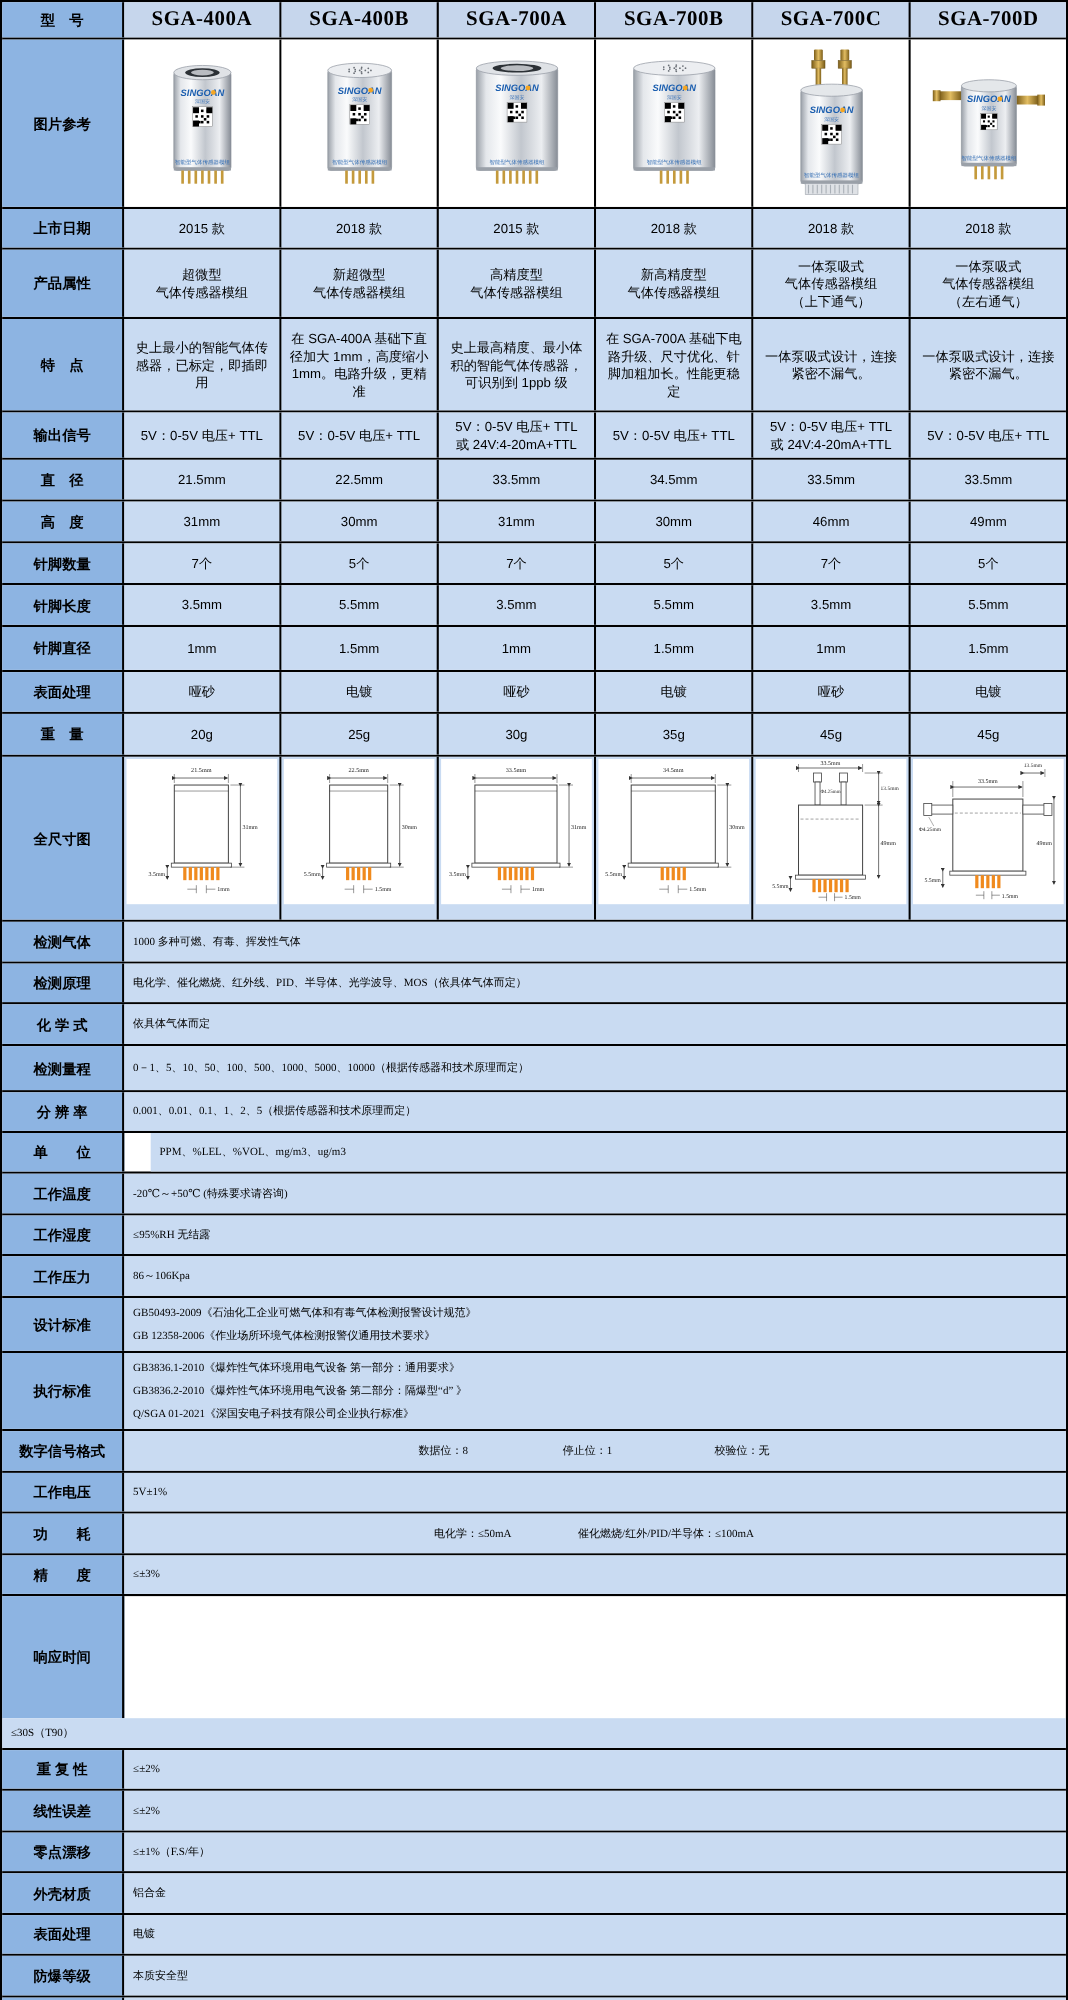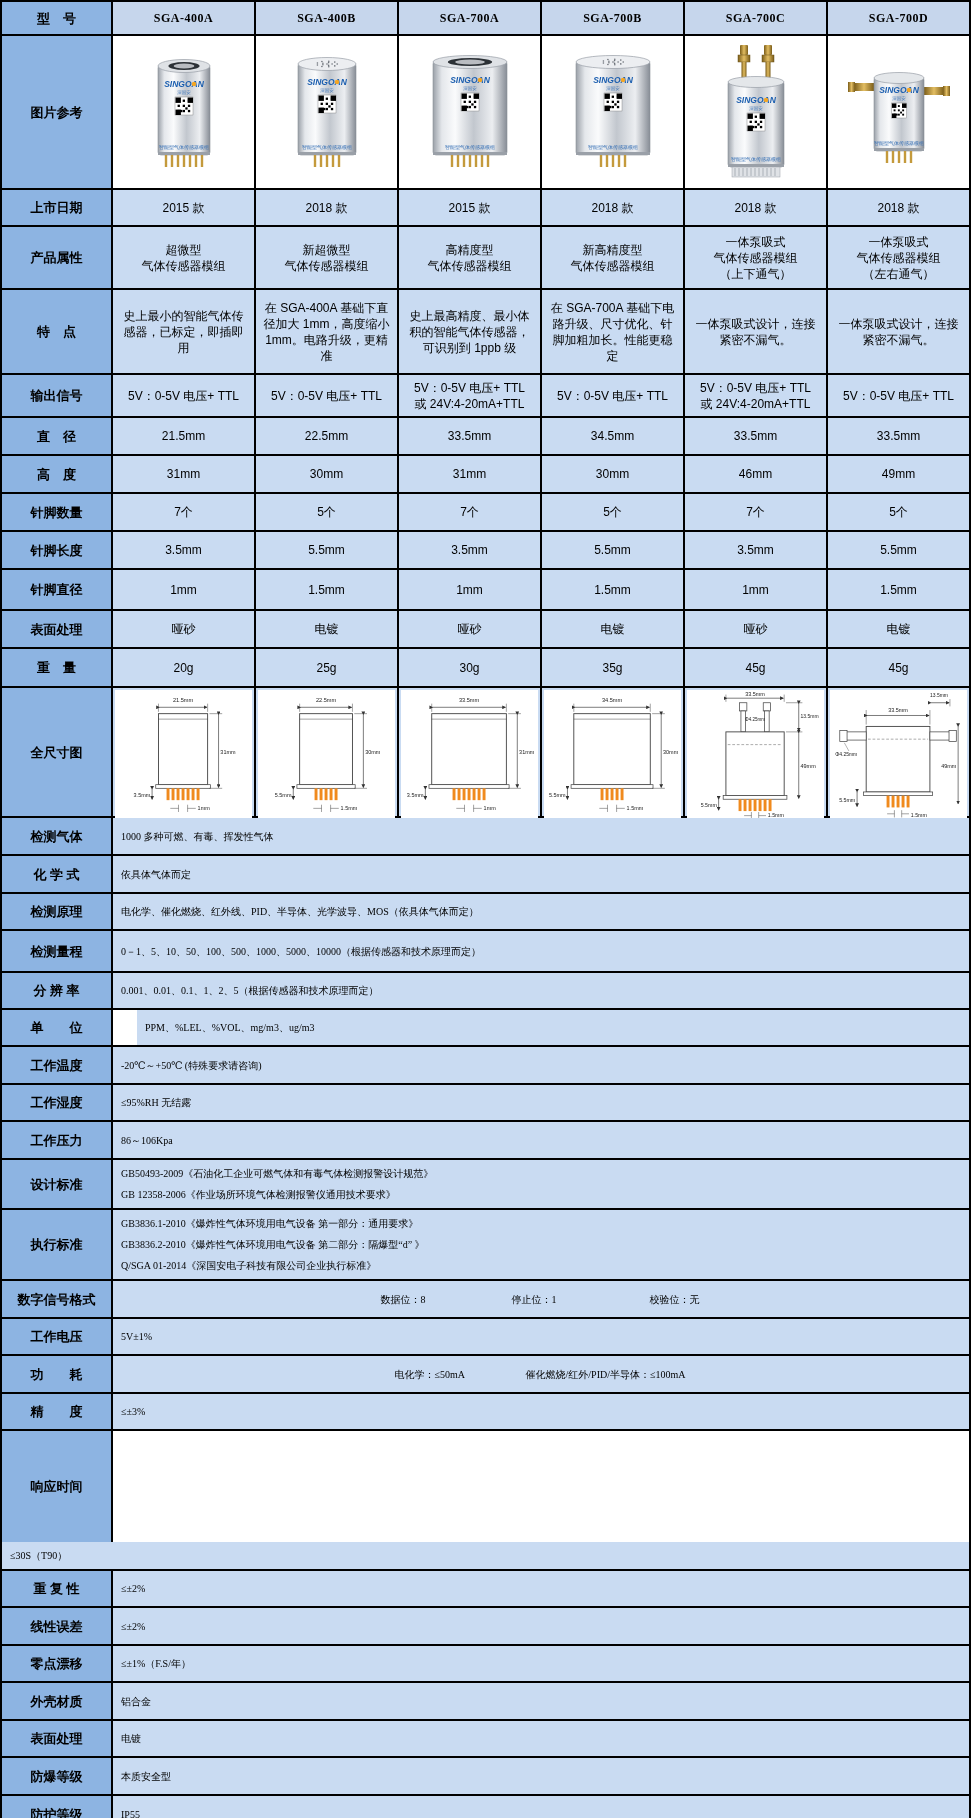--- a/index.html
+++ b/index.html
@@ -8,21 +8,21 @@
   .t-row{display:flex;box-sizing:border-box;border-bottom:2px solid #000;}
   .t-row:last-child{border-bottom:none;}
   .label-cell{flex:0 0 111px;width:111px;box-sizing:border-box;border-right:2px solid #000;
     background:#8DB4E2;display:flex;align-items:center;justify-content:center;text-align:center;
     font-weight:bold;font-size:13px;line-height:17px;white-space:pre-line;padding:2px;}
   .data-cell{flex:1 1 0;box-sizing:border-box;border-right:2px solid #000;background:#C9DBF2;
     display:flex;align-items:center;justify-content:center;text-align:center;
     font-size:12px;line-height:16px;white-space:pre-line;padding:2px 5px;}
   .t-row > .data-cell:last-child, .t-row > .value-cell:last-child{border-right:none;}
   .header-row .data-cell{background:#C6D6EC;font-family:"Liberation Serif","DejaVu Serif",serif;
-    font-weight:bold;font-size:12px;letter-spacing:.5px;}
+    font-weight:bold;font-size:19px;letter-spacing:.5px;}
   .image-cell{background:#fff;padding:0;align-items:center;}
   .dim-cell{background:#C9DBF2;padding:2px 2px 13px 2px;align-items:flex-start;}
   .dim-cell svg{background:#fff;width:100%;height:132px;display:block;}
   .value-cell{flex:1 1 0;box-sizing:border-box;background:#C9DBF2;display:flex;
     flex-direction:column;justify-content:center;align-items:flex-start;
     padding:3px 10px 3px 8px;font-family:"Liberation Serif","DejaVu Serif",serif;
     font-size:10px;line-height:21px;text-align:left;}
   .value-cell.seg{flex-direction:row;align-items:center;}
   .value-cell .segment{display:inline-block;}
   .value-cell .line{display:block;}
@@ -458,21 +458,21 @@
     </div>
     <div class="t-row" style="height: 39px;">
       <div class="label-cell">重　量</div>
       <div class="data-cell">20g</div>
       <div class="data-cell">25g</div>
       <div class="data-cell">30g</div>
       <div class="data-cell">35g</div>
       <div class="data-cell">45g</div>
       <div class="data-cell">45g</div>
     </div>
-    <div class="t-row" style="height: 130px;">
+    <div class="t-row" style="height: 150px; font-family: Liberation Serif, serif;">
       <div class="label-cell">全尺寸图</div>
       <div class="data-cell dim-cell"><svg width="143" height="145" viewBox="0 0 143 145" preserveAspectRatio="xMidYMid meet">
           <defs>
             <marker id="a0" markerWidth="6" markerHeight="6" refX="5" refY="3" orient="auto">
               <path d="M0,0L6,3L0,6Z" fill="#333"></path>
             </marker>
           </defs>
           <rect x="44" y="26" width="54" height="78" fill="#fff" stroke="#444" stroke-width="1"></rect>
           <line x1="44" y1="32" x2="98" y2="32" stroke="#333" stroke-width="0.5"></line>
           <rect x="41" y="104" width="60" height="4" fill="#fff" stroke="#444" stroke-width="0.8"></rect>
@@ -665,27 +665,27 @@
           <line x1="75" y1="136" x2="83" y2="136" stroke="#333" stroke-width="0.5"></line>
           <line x1="67" y1="132" x2="67" y2="140" stroke="#333" stroke-width="0.5"></line>
           <line x1="75" y1="132" x2="75" y2="140" stroke="#333" stroke-width="0.5"></line>
           <text x="85" y="139" text-anchor="start" font-size="5.8" fill="#222">1.5mm</text>
         </svg></div>
     </div>
     <div class="t-row" style="min-height: 38px;">
       <div class="label-cell">检测气体</div>
       <div class="value-cell">1000 多种可燃、有毒、挥发性气体</div>
     </div>
-    <div class="t-row" style="min-height: 38px;">
-      <div class="label-cell">化 学 式</div>
-      <div class="value-cell">依具体气体而定</div>
-    </div>
     <div class="t-row" style="min-height: 37px;">
       <div class="label-cell">检测原理</div>
       <div class="value-cell">电化学、催化燃烧、红外线、PID、半导体、光学波导、MOS（依具体气体而定）</div>
+    </div>
+    <div class="t-row" style="min-height: 38px;">
+      <div class="label-cell">化 学 式</div>
+      <div class="value-cell">依具体气体而定</div>
     </div>
     <div class="t-row" style="min-height: 42px;">
       <div class="label-cell">检测量程</div>
       <div class="value-cell">0－1、5、10、50、100、500、1000、5000、10000（根据传感器和技术原理而定）</div>
     </div>
     <div class="t-row" style="min-height: 37px;">
       <div class="label-cell">分 辨 率</div>
       <div class="value-cell">0.001、0.01、0.1、1、2、5（根据传感器和技术原理而定）</div>
     </div>
     <div class="t-row" style="min-height: 37px; gap: 24px;">
@@ -709,21 +709,21 @@
       <div class="value-cell">
         <span class="line">GB50493-2009《石油化工企业可燃气体和有毒气体检测报警设计规范》</span>
         <span class="line">GB 12358-2006《作业场所环境气体检测报警仪通用技术要求》</span>
       </div>
     </div>
     <div class="t-row" style="min-height: 64px;">
       <div class="label-cell">执行标准</div>
       <div class="value-cell">
         <span class="line">GB3836.1-2010《爆炸性气体环境用电气设备 第一部分：通用要求》</span>
         <span class="line">GB3836.2-2010《爆炸性气体环境用电气设备 第二部分：隔爆型“d”  》</span>
-        <span class="line">Q/SGA 01-2014《深国安电子科技有限公司企业执行标准》</span>
+        <span class="line">Q/SGA 01-2021《深国安电子科技有限公司企业执行标准》</span>
       </div>
     </div>
     <div class="t-row" style="min-height: 38px;">
       <div class="label-cell">数字信号格式</div>
       <div class="value-cell seg">
         <span class="segment" style="min-width: 131px;">数据位：8</span>
         <span class="segment" style="min-width: 138px;">停止位：1</span>
         <span class="segment">校验位：无</span>
       </div>
     </div>

